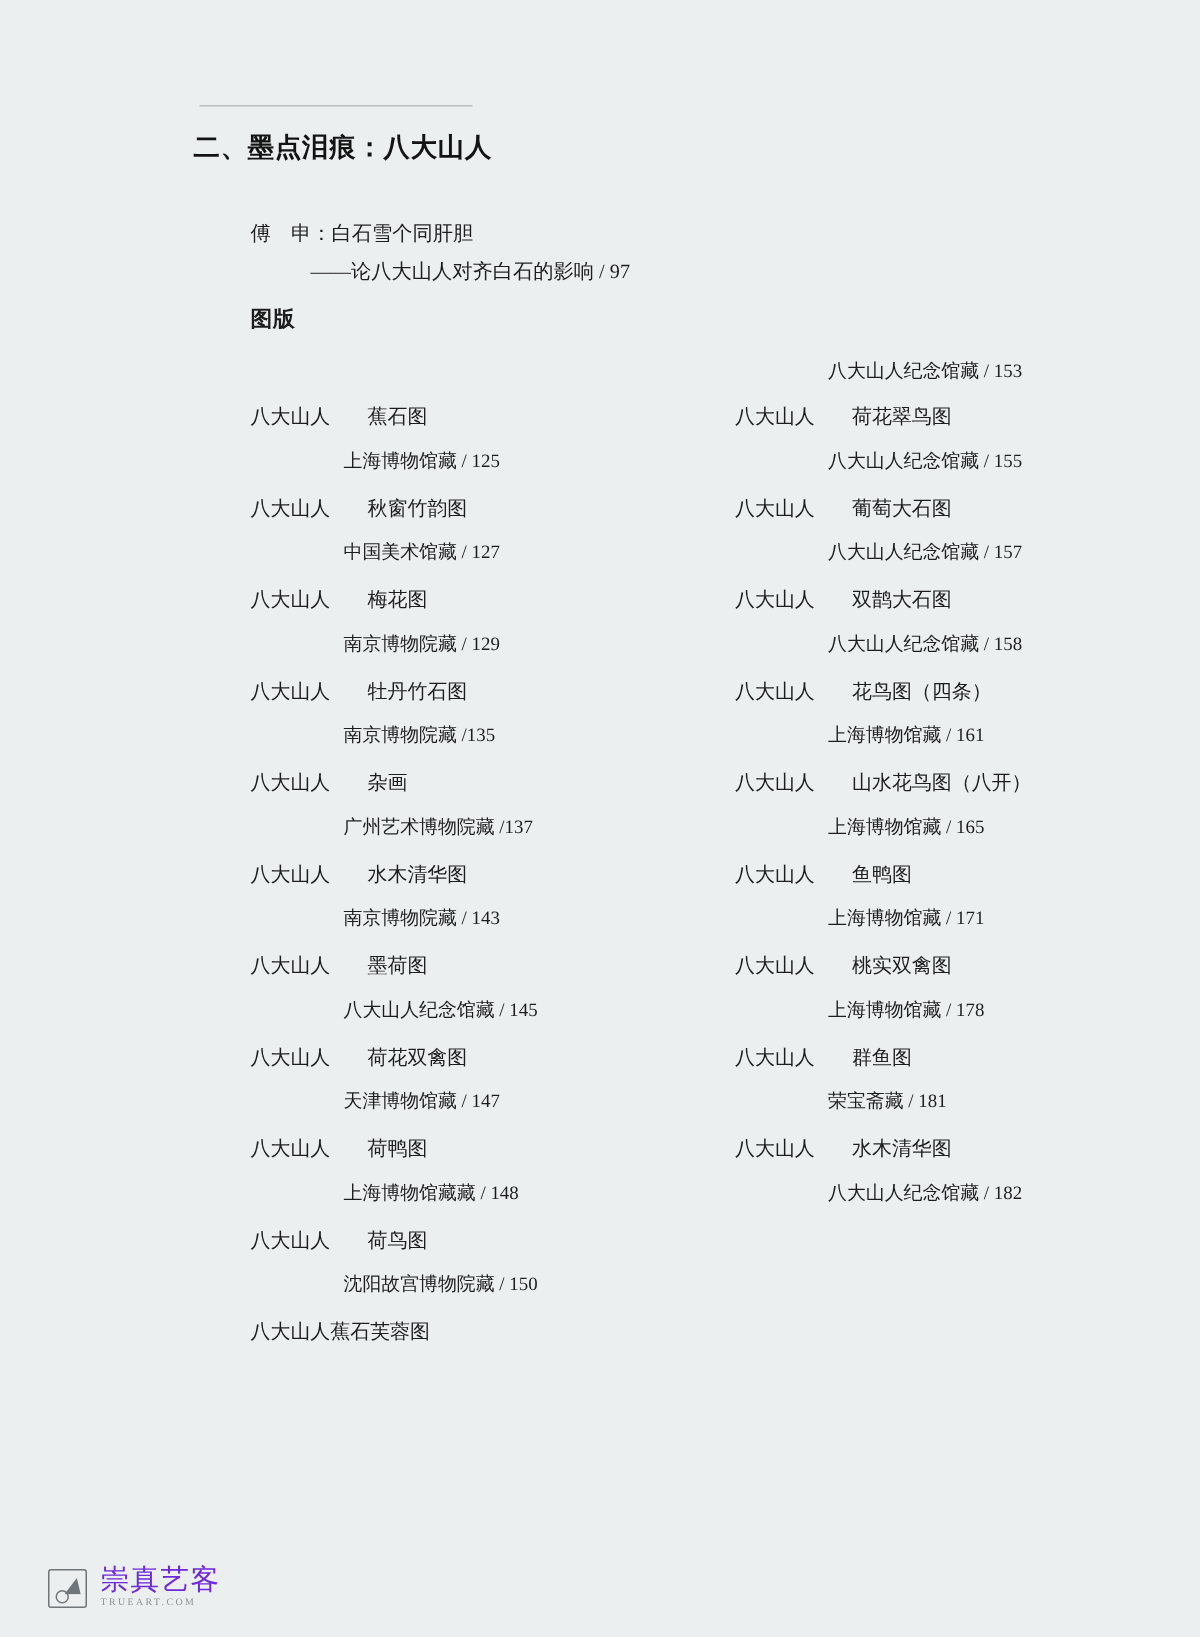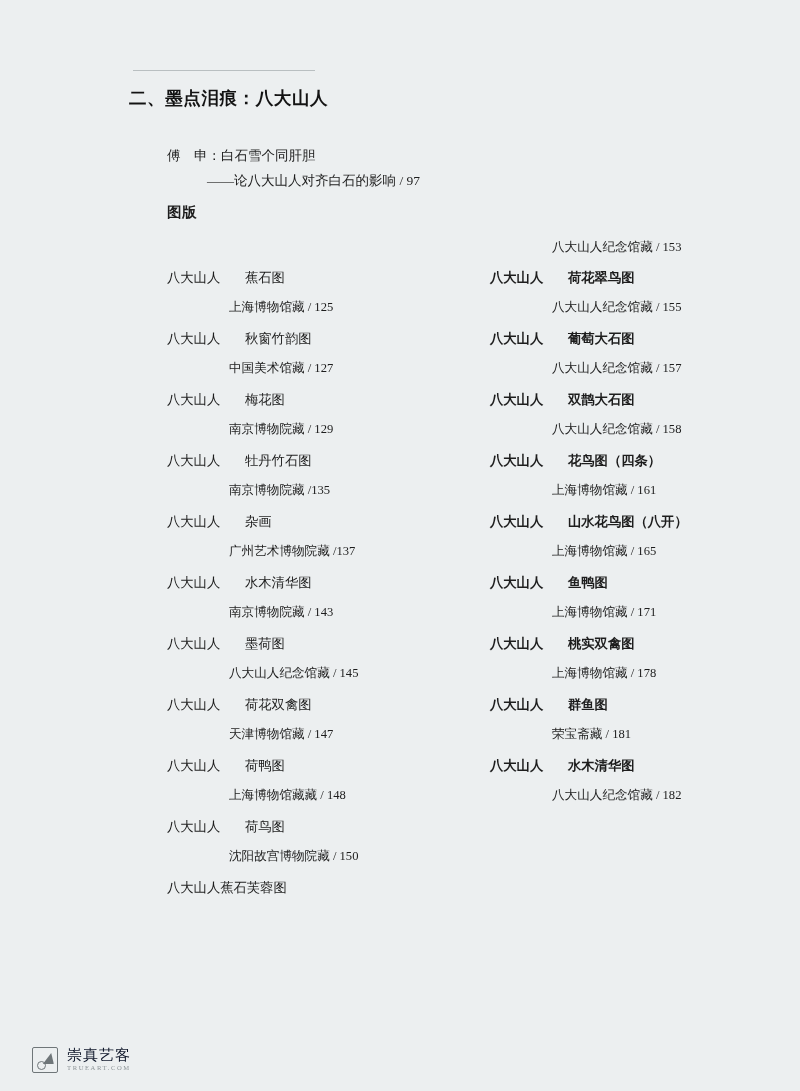--- a/index.html
+++ b/index.html
@@ -91,21 +91,21 @@
   .col-left .entry .credit-row { padding-left: 62px; }
   
   .col-right .entry .credit-row { padding-left: 62px; }
 
   
   .col-left .entry { height: 61px; }
   .col-left .entry .title-row { line-height: 28px; }
   .col-left .entry .credit-row { line-height: 30px; }
 
   .col-right .entry { height: 61px; }
-  .col-right .entry .title-row { line-height: 28px; font-weight: bold; }
+  .col-right .entry .title-row { line-height: 28px; }
   .col-right .entry .credit-row { line-height: 30px; }
 
   
   .col-right .orphan-credit {
     white-space: nowrap;
     font-size: 12.6px;
     line-height: 30px;
     padding-left: 62px;
     margin-bottom: 2px;
   }
@@ -144,22 +144,22 @@
     background: #6f7679;
     transform: skewX(-12deg);
     clip-path: polygon(0 100%, 55% 0, 100% 100%);
   }
   .footer .brand {
     display: flex;
     flex-direction: column;
     line-height: 1.05;
   }
   .footer .brand-cn {
-    font-size: 15px;
-    color: #0f172a;
+    font-size: 19px;
+    color: #6d28d9;
     letter-spacing: 1px;
   }
   .footer .brand-en {
     font-size: 6.6px;
     color: #8d9497;
     letter-spacing: 1.6px;
     margin-top: 2px;
   }
 </style>
 </head>

